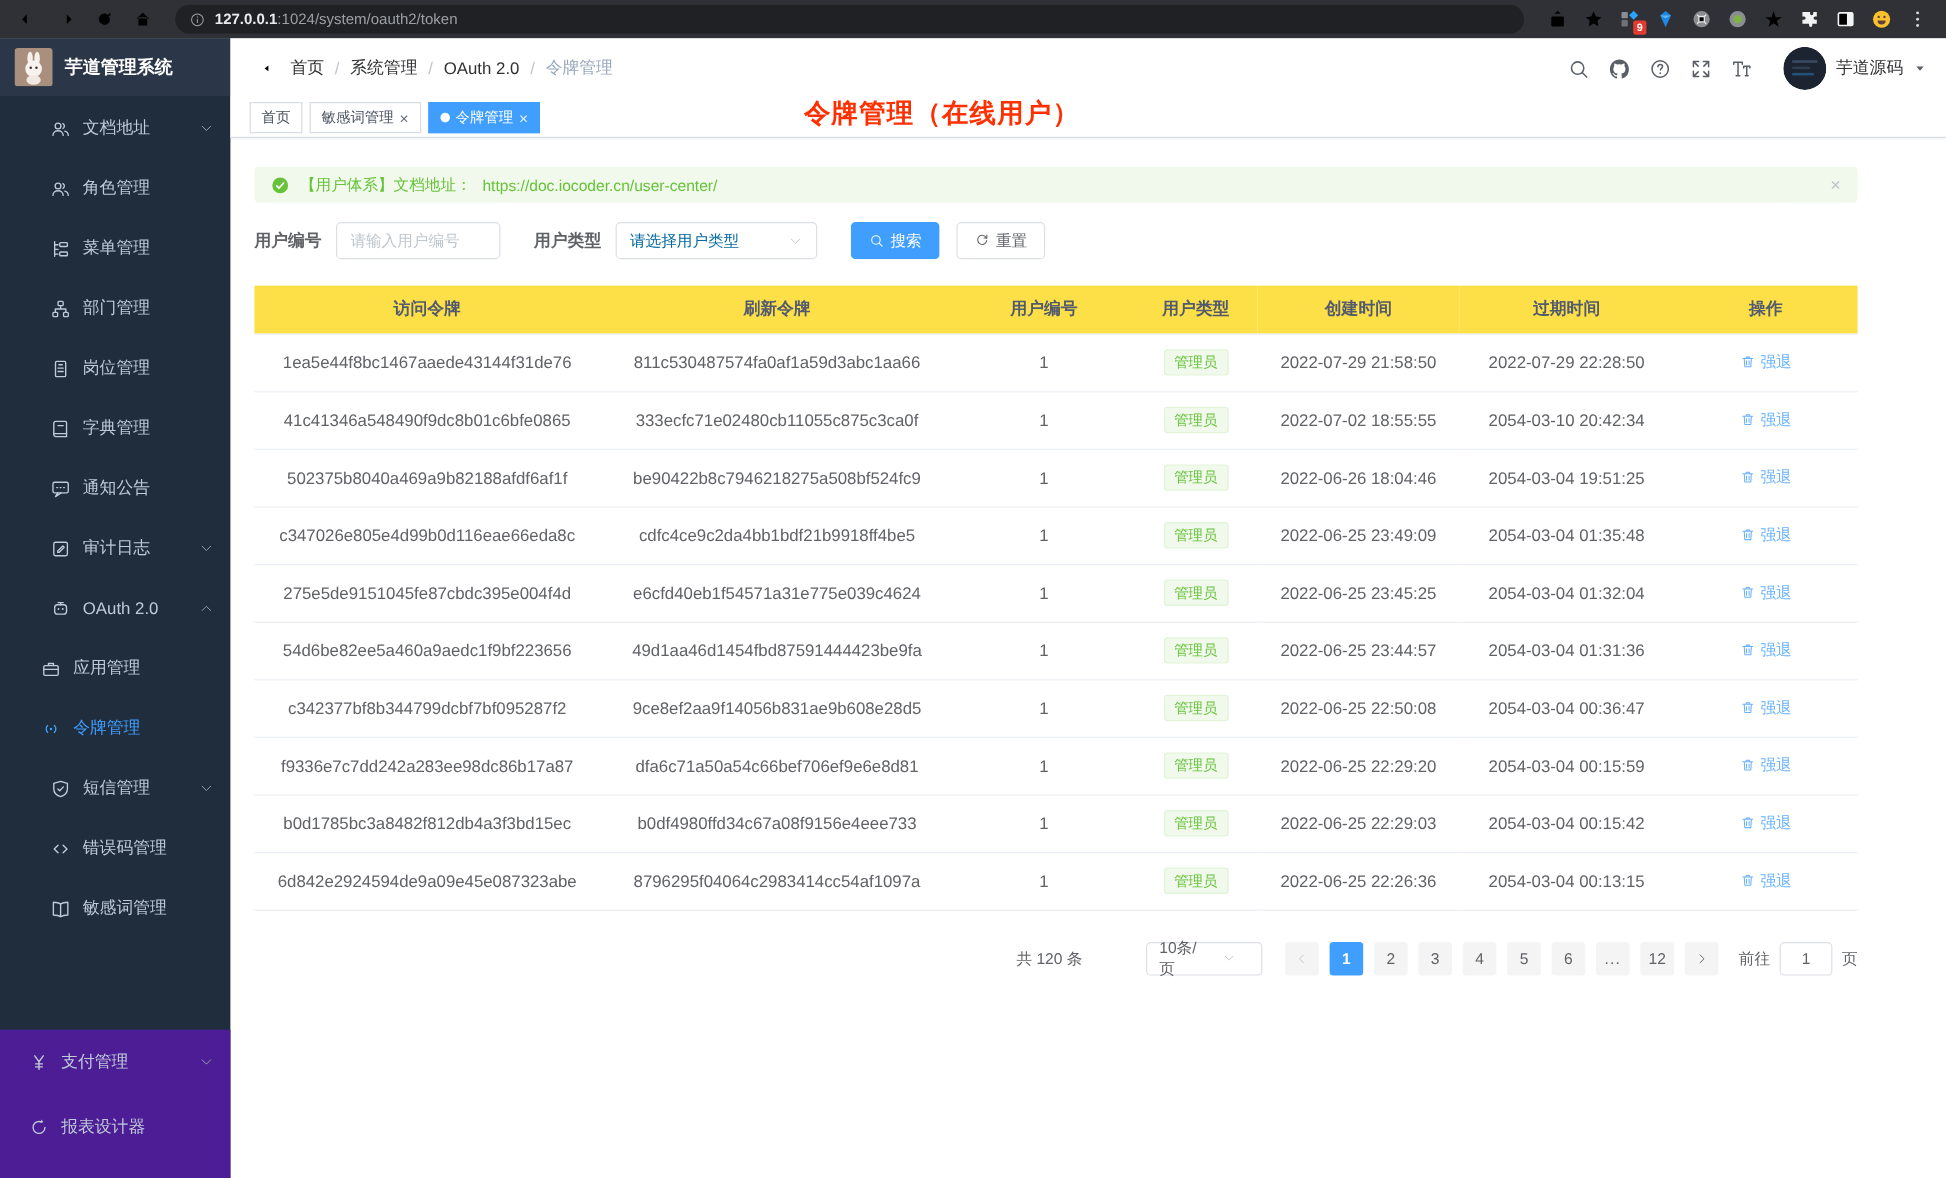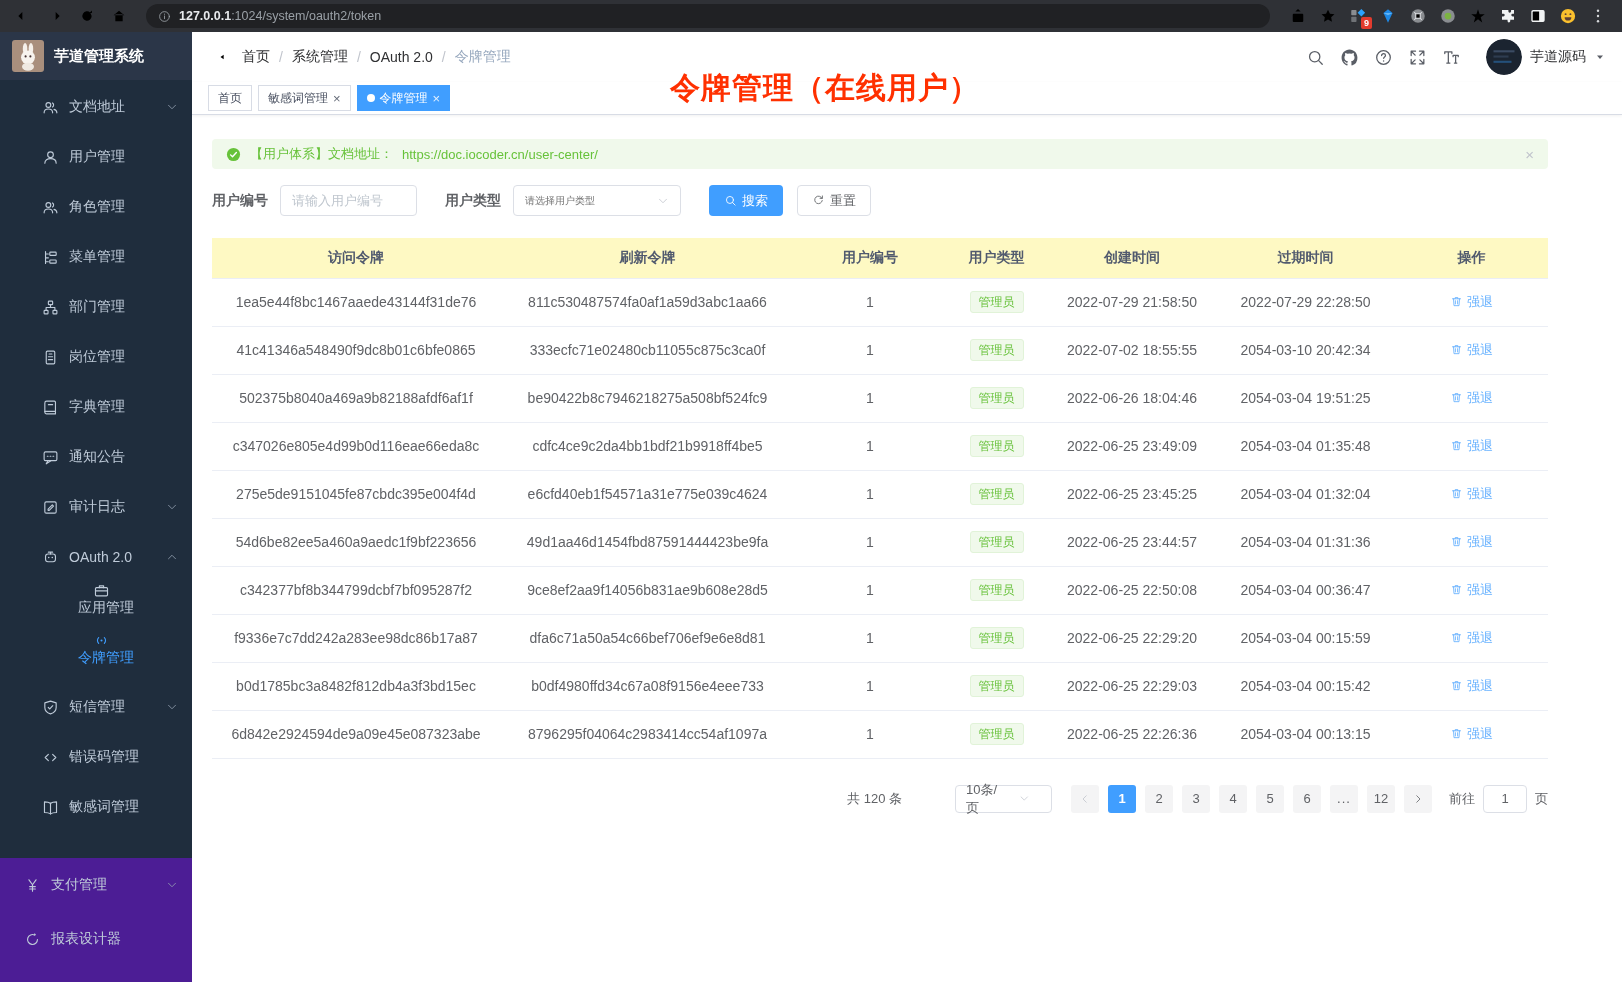--- a/index.html
+++ b/index.html
@@ -28,21 +28,21 @@
   
   .sidebar { width:192px; background:#1f2d3d; display:flex; flex-direction:column; flex:none; }
   .logo-row { height:48px; background:#2b3648; display:flex; align-items:center; gap:10px; padding:0 12px; flex:none; }
   .logo-img { width:32px; height:32px; border-radius:3px; overflow:hidden; flex:none; }
   .logo-title { color:#fff; font-size:15px; font-weight:700; white-space:nowrap; }
   .menu { flex:1; overflow:hidden; padding-top:2px; }
   .menu-item { height:50px; display:flex; align-items:center; padding-left:42px; padding-right:14px; color:#bfcbd9; font-size:14px; cursor:pointer; }
   .menu-item .m-ico { width:17px; height:17px; margin-right:10px; flex:none; }
   .menu-item .m-label { flex:1; white-space:nowrap; }
   .menu-item .m-arrow { width:12px; height:12px; color:#97a3b4; }
-  .menu-item.sub { padding-left:34px;flex-direction:column; }
+  .menu-item.sub { padding-left:34px; }
   .menu-item.active { color:#409eff; }
   .menu-bottom { background:#4c1d95; padding-bottom:16px; }
   .menu-bottom .menu-item { height:54px; padding-left:24px; }
 
   
   .main { flex:1; display:flex; flex-direction:column; position:relative; min-width:0; }
 
   
   .navbar { height:50px; background:#fff; display:flex; align-items:center; padding:0 16px 0 0; flex:none; }
   .hamburger { width:50px; height:50px; display:flex; align-items:center; justify-content:center; color:#5a5e66; cursor:pointer; }
@@ -52,21 +52,21 @@
   .crumb.last { color:#97a8be; cursor:default; }
   .crumb-sep { color:#c0c4cc; }
   .nav-right { margin-left:auto; display:flex; align-items:center; gap:15px;text-align:center; }
   .nav-ico { width:19px; height:19px; color:#5a5e66; cursor:pointer; }
   .user-box { display:flex; align-items:center; gap:8px; cursor:pointer; margin-left:10px; }
   .avatar { width:36px; height:36px; border-radius:50%; overflow:hidden; flex:none; }
   .user-name { font-size:14px; color:#303133; }
   .user-caret { width:12px; height:12px; color:#5a5e66; }
 
   
-  .annotation { position:absolute; left:478px; top:36px; font-size:30px; font-weight:600; color:#ff3000; letter-spacing:1px; z-index:5; white-space:nowrap; }
+  .annotation { position:absolute; left:478px; top:48px; font-size:22px; font-weight:600; color:#ff3000; letter-spacing:1px; z-index:5; white-space:nowrap; }
 
   
   .tags { height:33px; background:#fff; border-bottom:1px solid #d8dce5; box-shadow:0 1px 3px rgba(0,0,0,.06); display:flex; align-items:center; gap:6px; padding:0 16px; flex:none; }
   .tag-tab { height:26px; display:inline-flex; align-items:center; gap:5px; padding:0 9px; border:1px solid #d8dce5; background:#fff; color:#495060; font-size:12px; cursor:pointer; }
   .tag-tab .dot { width:8px; height:8px; border-radius:50%; background:#fff; display:none; }
   .tag-tab.active { background:#409eff; border-color:#409eff; color:#fff; }
   .tag-tab.active .dot { display:inline-block; }
   .tag-close { font-size:13px; line-height:1; opacity:.85; cursor:pointer; }
 
   
@@ -77,31 +77,31 @@
   .alert .ok-ico { width:15px; height:15px; flex:none; }
   .alert-text { font-size:13px; color:#67c23a; }
   .alert-link { font-size:13px; color:#67c23a; text-decoration:none; }
   .alert-close { margin-left:auto; color:#c0c4cc; font-size:15px; cursor:pointer; }
 
   .filter-row { margin-top:16px; display:flex; align-items:center; }
   .f-label { font-size:14px; font-weight:700; color:#606266; margin-right:12px; }
   .f-input { width:137px; height:31px; border:1px solid #dcdfe6; border-radius:4px; padding:0 11px; font-size:13px; color:#606266; outline:none; font-family:inherit; }
   .f-input::placeholder { color:#bfc6ce; }
   .f-select { width:168px; height:31px; border:1px solid #dcdfe6; border-radius:4px; padding:0 11px; display:flex; align-items:center; cursor:pointer; margin-right:28px; }
-  .f-select .sel-ph { font-size:10px; color:#737373; flex:1; }
+  .f-select .sel-ph { font-size:13px; color:#0369a1; flex:1; }
   .f-select .ico { width:12px; height:12px; color:#c0c4cc; }
   .gap28 { width:28px; flex:none; }
   .btn { height:31px; border-radius:4px; display:inline-flex; align-items:center; gap:5px; padding:0 14px; font-size:13px; cursor:pointer; border:1px solid transparent; font-family:inherit; }
   .btn .ico { width:13px; height:13px; }
   .btn-primary { background:#409eff; color:#fff; margin-right:14px; }
   .btn-plain { background:#fff; color:#606266; border-color:#dcdfe6; }
 
   
   table { width:1336px; margin-top:22px; border-collapse:collapse; table-layout:fixed; }
-  thead th { height:40px; background:#fef9c3; font-size:14px; font-weight:700; color:#515a6e; text-align:center; border-bottom:1px solid #ebeef5; }
+  thead th { height:40px; background:#fde047; font-size:14px; font-weight:700; color:#515a6e; text-align:center; border-bottom:1px solid #ebeef5; }
   tbody td { height:48px; font-size:14px; color:#606266; text-align:center; border-bottom:1px solid #ebeef5; white-space:nowrap; overflow:hidden; }
   .tag-green { display:inline-block; background:#f0f9eb; border:1px solid #e1f3d8; color:#67c23a; font-size:12px; line-height:20px; padding:0 8px; border-radius:3px; }
   .op-btn { display:inline-flex; align-items:center; gap:4px; color:#66b1ff; font-size:13px; cursor:pointer; background:none; border:none; font-family:inherit; }
   .op-btn .ico { width:13px; height:13px; }
 
   
   .pager { width:1336px; margin-top:26px; display:flex; align-items:center; justify-content:flex-end; gap:9px; font-size:13px; color:#606266; }
   .pg-total { margin-right:8px; }
   .pg-size { width:97px; height:28px; border:1px solid #dcdfe6; border-radius:4px; display:flex; align-items:center; padding:0 8px 0 10px; cursor:pointer; margin-right:10px;margin-left:36px; }
   .pg-size span { flex:1; font-size:13px; color:#606266; }
@@ -243,29 +243,20 @@
               <path d="M3 19.5c0-3.3 2.7-5.4 6-5.4s6 2.1 6 5.4"></path>
               <path d="M14.8 5.6a3.4 3.4 0 0 1 0 5.8M17 14.6c2.3.7 4 2.5 4 4.9"></path>
             </svg>
           </span>
           <span class="m-label">文档地址</span>
           <span class="ico m-arrow">
             <svg viewBox="0 0 24 24" fill="none" stroke="currentColor" stroke-width="2" stroke-linecap="round" stroke-linejoin="round">
               <path d="M5 8.5l7 7 7-7"></path>
             </svg>
           </span>
-        </div>
-        <div class="menu-item">
-          <span class="ico m-ico">
-            <svg viewBox="0 0 24 24" fill="none" stroke="currentColor" stroke-width="1.6" stroke-linecap="round" stroke-linejoin="round">
-              <circle cx="12" cy="8" r="4"></circle>
-              <path d="M4 20c0-4.2 3.6-6.4 8-6.4s8 2.2 8 6.4"></path>
-            </svg>
-          </span>
-          <span class="m-label">用户管理</span>
         </div>
         <div class="menu-item">
           <span class="ico m-ico">
             <svg viewBox="0 0 24 24" fill="none" stroke="currentColor" stroke-width="1.6" stroke-linecap="round" stroke-linejoin="round">
               <circle cx="9" cy="8.5" r="3.4"></circle>
               <path d="M3 19.5c0-3.3 2.7-5.4 6-5.4s6 2.1 6 5.4"></path>
               <path d="M14.8 5.6a3.4 3.4 0 0 1 0 5.8M17 14.6c2.3.7 4 2.5 4 4.9"></path>
             </svg>
           </span>
           <span class="m-label">角色管理</span>

